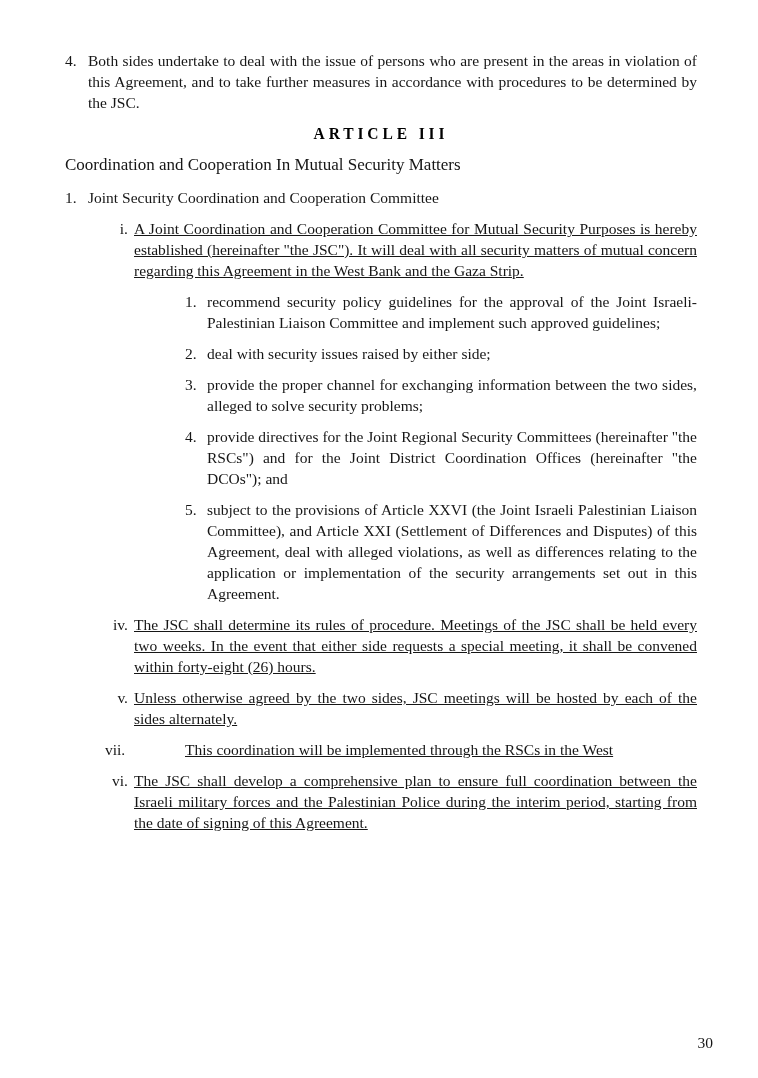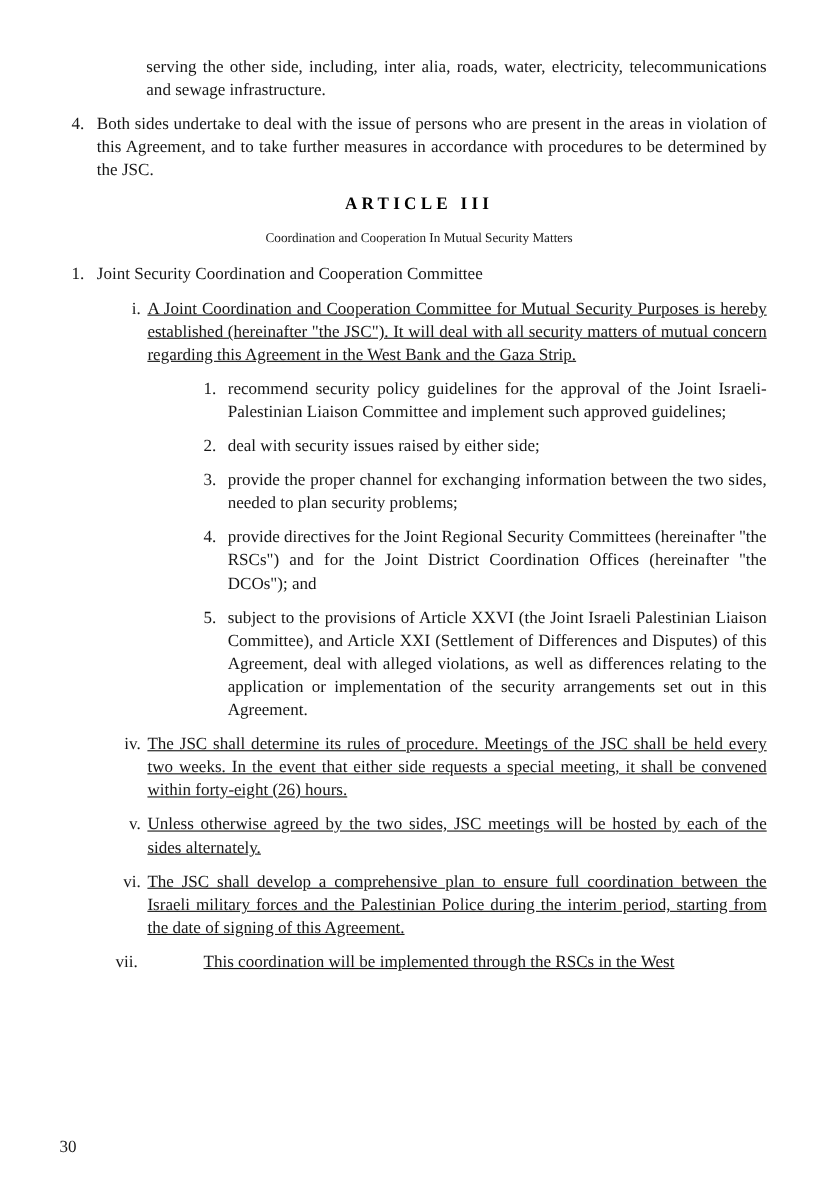--- a/index.html
+++ b/index.html
@@ -33,22 +33,21 @@
   .article-heading {
     text-align: center;
     font-size: 16px;
     font-weight: bold;
     letter-spacing: 4px;
     filter: blur(0.6px) contrast(1.2);
     transform: scaleX(0.97);
     margin-bottom: 10px;
   }
   .section-title {
-    text-align: center;
-    font-size: 12px;
+    font-size: 17px;
     font-weight: normal;
     margin-bottom: 12px;
   }
   
   .roman-item { display: flex; margin-left: 40px; }
   .roman-item > .marker {
     flex: 0 0 29px;
     padding-right: 6px;
     text-align: right;
   }
@@ -57,32 +56,31 @@
     text-align: left;
     padding-right: 0;
   }
   .roman-item > .body { flex: 1; text-decoration: underline; }
   
   .sub-item { display: flex; margin-left: 120px; }
   .sub-item > .marker { flex: 0 0 22px; }
   .sub-item > .body { flex: 1; }
   .page-number {
     position: absolute;
-    left: 54px;
+    left: 81px;
     width: 632px;
     top: 1032px;
-    text-align: left;
+    text-align: right;
   }
 </style>
 </head>
 <body>
 
 <div class="content">
 
-  <p class="block just cont-para">serving the other side, including, inter alia, roads, water, electricity, telecommunications and sewage infrastructure.</p>
 
   <div class="block num-item">
     <span class="marker">4.</span>
     <p class="body just">Both sides undertake to deal with the issue of persons who are present in the areas in violation of this Agreement, and to take further measures in accordance with procedures to be determined by the JSC.</p>
   </div>
 
   <h2 class="article-heading">ARTICLE III</h2>
 
   <h3 class="section-title">Coordination and Cooperation In Mutual Security Matters</h3>
 
@@ -102,21 +100,21 @@
     <p class="body just">recommend security policy guidelines for the approval of the Joint Israeli-Palestinian Liaison Committee and implement such approved guidelines;</p>
   </div>
 
   <div class="block sub-item">
     <span class="marker">2.</span>
     <p class="body just">deal with security issues raised by either side;</p>
   </div>
 
   <div class="block sub-item">
     <span class="marker">3.</span>
-    <p class="body just">provide the proper channel for exchanging information between the two sides, needed to plan security problems;</p>
+    <p class="body just">provide the proper channel for exchanging information between the two sides, alleged to solve security problems;</p>
   </div>
 
   <div class="block sub-item">
     <span class="marker">4.</span>
     <p class="body just">provide directives for the Joint Regional Security Committees (hereinafter "the RSCs") and for the Joint District Coordination Offices (hereinafter "the DCOs"); and</p>
   </div>
 
   <div class="block sub-item">
     <span class="marker">5.</span>
     <p class="body just">subject to the provisions of Article XXVI (the Joint Israeli Palestinian Liaison Committee), and Article XXI (Settlement of Differences and Disputes) of this Agreement, deal with alleged violations, as well as differences relating to the application or implementation of the security arrangements set out in this Agreement.</p>
@@ -126,25 +124,25 @@
   <div class="block roman-item">
     <span class="marker">iv.</span>
     <p class="body just">The JSC shall determine its rules of procedure. Meetings of the JSC shall be held every two weeks. In the event that either side requests a special meeting, it shall be convened within forty-eight (26) hours.</p>
   </div>
 
   <div class="block roman-item">
     <span class="marker">v.</span>
     <p class="body just">Unless otherwise agreed by the two sides, JSC meetings will be hosted by each of the sides alternately.</p>
   </div>
 
+  <div class="block roman-item tabbed">
+    <span class="marker">vii.</span>
+    <p class="body just">This coordination will be implemented through the RSCs in the West</p>
+  </div>
+
   <div class="block roman-item">
     <span class="marker">vi.</span>
     <p class="body just">The JSC shall develop a comprehensive plan to ensure full coordination between the Israeli military forces and the Palestinian Police during the interim period, starting from the date of signing of this Agreement.</p>
-  </div>
-
-  <div class="block roman-item tabbed">
-    <span class="marker">vii.</span>
-    <p class="body just">This coordination will be implemented through the RSCs in the West</p>
   </div>
 
 </div>
 
 <div class="page-number">30</div>
 
 </body></html>

